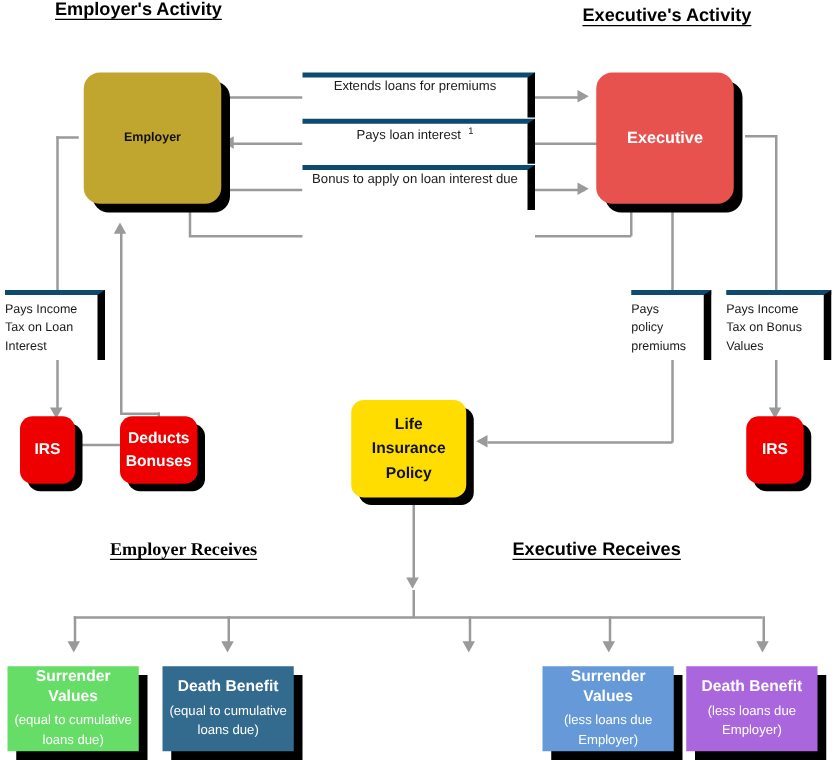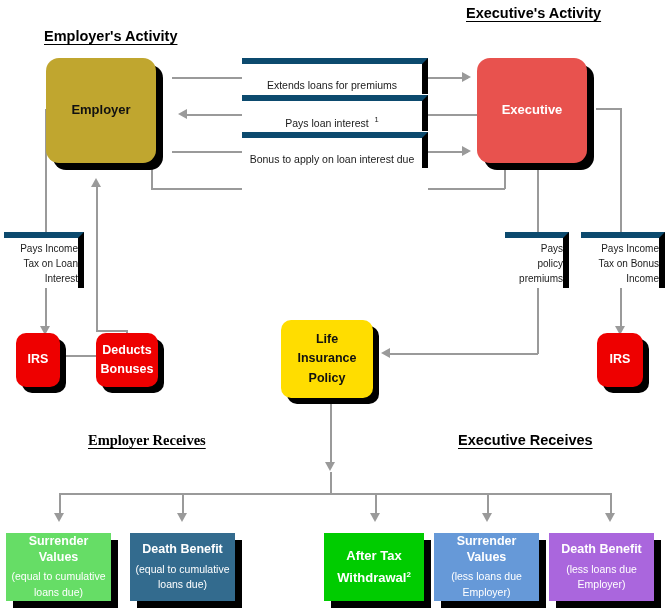--- a/index.html
+++ b/index.html
@@ -18,45 +18,45 @@
   
   .res{position:absolute;display:flex;flex-direction:column;align-items:center;
        justify-content:center;text-align:center;color:#fff;
        box-shadow:7px 7px 0 0 #000;z-index:6;padding:0 3px;box-sizing:border-box;}
   .res .t{font-weight:bold;font-size:12.5px;line-height:1.25;margin-bottom:4px;}
   .res .s{font-size:10.5px;line-height:1.45;font-weight:normal;}
   .res .sup{font-size:8px;vertical-align:super;font-weight:bold;}
 
   
   .lbl{position:absolute;background:#ffffff;box-sizing:border-box;
-       border-top:6px solid #0c4a6e;border-right:6px solid #000;
-       display:flex;align-items:flex-end;justify-content:center;text-align:center;
+       border-top:4px solid #0c4a6e;border-right:6px solid #000;
+       display:flex;align-items:flex-start;justify-content:center;text-align:center;
        font-size:10.5px;color:#1a1a1a;z-index:5;line-height:1.5;}
   .lbl.vert{font-size:10px;}
   .lbl .sup{font-size:7.5px;vertical-align:super;}
 
   
   .ln{position:absolute;background:#9a9a9a;z-index:2;}
   .lnh{height:1.6px;}
   .lnv{width:1.6px;}
   .ar{position:absolute;width:0;height:0;z-index:3;}
   .ar-r{border-top:5.5px solid transparent;border-bottom:5.5px solid transparent;border-left:9px solid #9a9a9a;}
   .ar-l{border-top:5.5px solid transparent;border-bottom:5.5px solid transparent;border-right:9px solid #9a9a9a;}
   .ar-d{border-left:5.5px solid transparent;border-right:5.5px solid transparent;border-top:9px solid #9a9a9a;}
   .ar-u{border-left:5.5px solid transparent;border-right:5.5px solid transparent;border-bottom:9px solid #9a9a9a;}
 </style>
 </head>
 <body>
 
 <div id="stage" style="background: rgb(255, 255, 255);">
 
-  <div class="hdr" style="left:44px;top:28px;">Employer's Activity</div>
+  <div class="hdr" style="left:44px;top:0;">Employer's Activity</div>
   <div class="hdr" style="left:466px;top:5px;">Executive's Activity</div>
   <div class="hdr" style="left:88px;top:432px;font-family:Liberation Serif, serif;">Employer Receives</div>
-  <div class="hdr" style="left:458px;top:432px;text-decoration:underline;">Executive Receives</div>
+  <div class="hdr" style="left:410px;top:432px;text-decoration:underline;">Executive Receives</div>
 
   <div class="ln lnh" style="left: 172px; top: 77px; width: 70px; background: rgb(154, 154, 154);"></div>
   <div class="ln lnh" style="left: 428px; top: 77px; width: 40px; background: rgb(154, 154, 154);"></div>
   <div class="ar ar-r" style="left: 462px; top: 72px; border-left-color: rgb(154, 154, 154);"></div>
 
   <div class="ln lnh" style="left: 186px; top: 114px; width: 56px; background: rgb(154, 154, 154);"></div>
   <div class="ln lnh" style="left: 428px; top: 114px; width: 50px; background: rgb(154, 154, 154);"></div>
   <div class="ar ar-l" style="left: 178px; top: 109px; border-right-color: rgb(154, 154, 154);"></div>
 
   <div class="ln lnh" style="left: 172px; top: 151px; width: 70px; background: rgb(154, 154, 154);"></div>
@@ -129,24 +129,24 @@
 
   <div class="lbl vert" style="left:505px;top:232px;width:64px;height:56px;flex-direction:column;">
     <span>Pays</span>
     <span>policy</span>
     <span>premiums</span>
   </div>
 
   <div class="lbl vert" style="left:581px;top:232px;width:84px;height:56px;flex-direction:column;">
     <span>Pays Income</span>
     <span>Tax on Bonus</span>
-    <span>Income</span>
-  </div>
-
-  <div class="ent" id="box-employer" style="left: 46px; top: 58px; width: 110px; height: 105px; font-size: 13px; background: rgb(192, 166, 47); color: rgb(17, 17, 17);">
+    <span>Values</span>
+  </div>
+
+  <div class="ent" id="box-employer" style="left: 67px; top: 58px; width: 110px; height: 105px; font-size: 10px; background: rgb(192, 166, 47); color: rgb(17, 17, 17);">
     <span>Employer</span>
   </div>
 
   <div class="ent" id="box-executive" style="left: 477px; top: 58px; width: 110px; height: 105px; font-size: 13px; background: rgb(232, 82, 78); color: rgb(255, 255, 255);">
     <span>Executive</span>
   </div>
 
   <div class="ent sm" id="box-irs-left" style="left: 16px; top: 333px; width: 44px; height: 54px; font-size: 12.5px; background: rgb(238, 0, 0); color: rgb(255, 255, 255);">
     <span>IRS</span>
   </div>
@@ -175,26 +175,20 @@
   </div>
 
   <div class="res" id="res-emp-1" style="left: 130px; top: 533px; width: 105px; height: 68px; background: rgb(51, 107, 142);">
     <div class="t">Death Benefit</div>
     <div class="s">
       <div>(equal to cumulative</div>
       <div>loans due)</div>
     </div>
   </div>
 
-  <div class="res" id="res-exe-0" style="left: 324px; top: 533px; width: 100px; height: 68px; background: rgb(0, 204, 0);">
-    <div class="t" style="font-size:13px;line-height:1.7;margin-bottom:0;">
-      <div>After Tax</div>
-      <div><span>Withdrawal</span><span class="sup">2</span></div>
-    </div>
-  </div>
 
   <div class="res" id="res-exe-1" style="left: 434px; top: 533px; width: 105px; height: 68px; background: rgb(102, 153, 216);">
     <div class="t">Surrender Values</div>
     <div class="s">
       <div>(less loans due</div>
       <div>Employer)</div>
     </div>
   </div>
 
   <div class="res" id="res-exe-2" style="left: 549px; top: 533px; width: 105px; height: 68px; background: rgb(170, 102, 221);">

